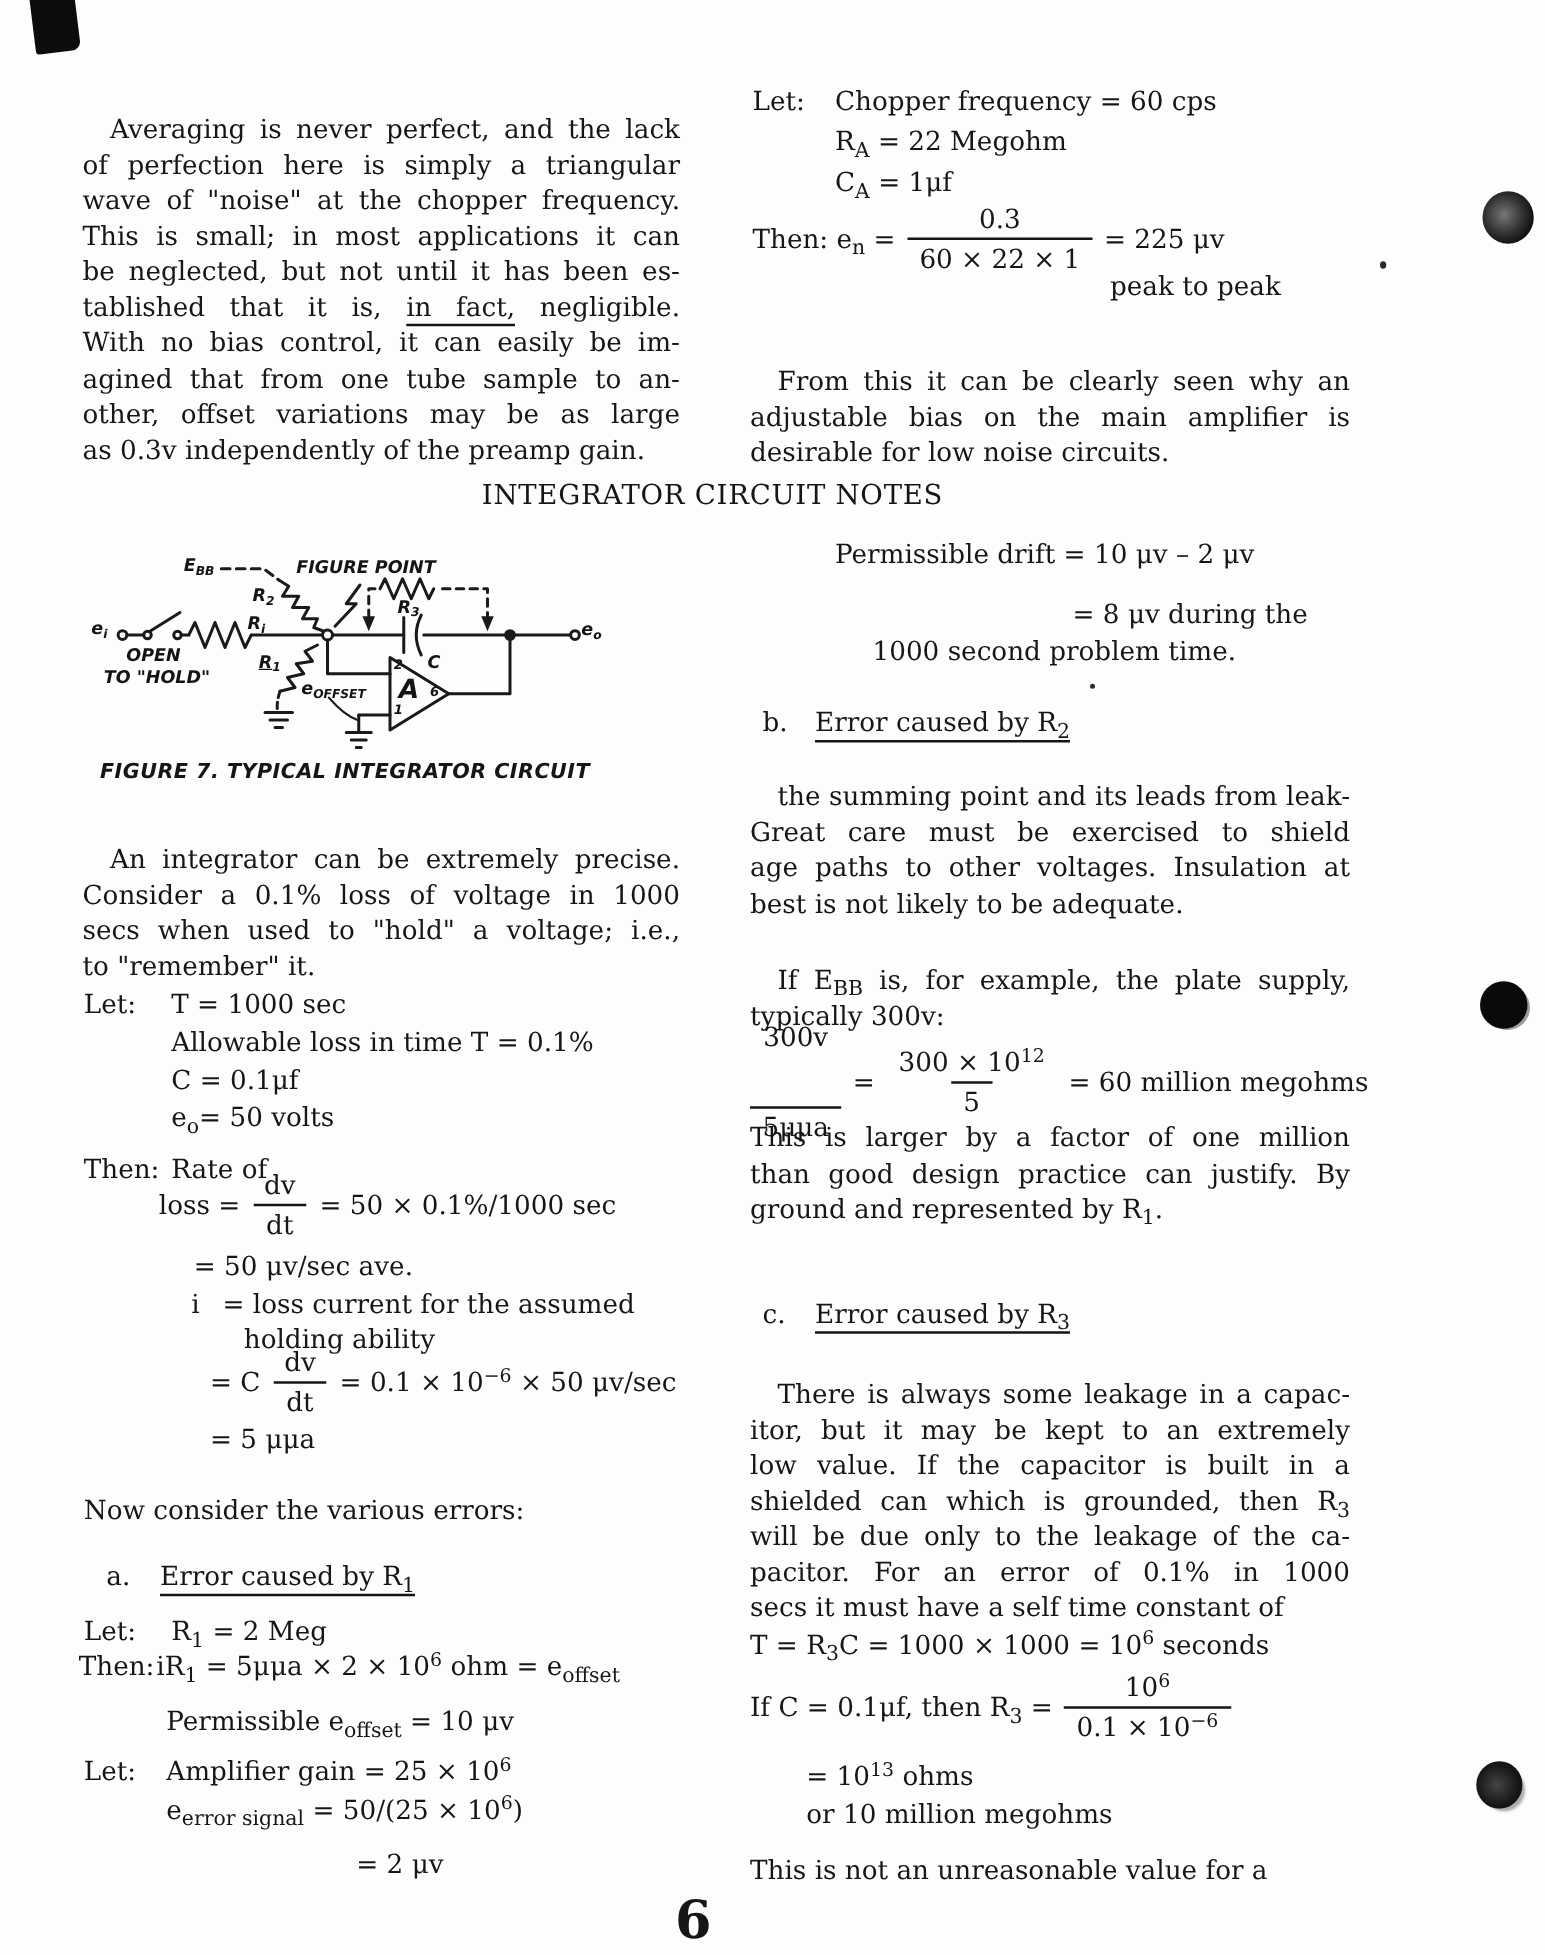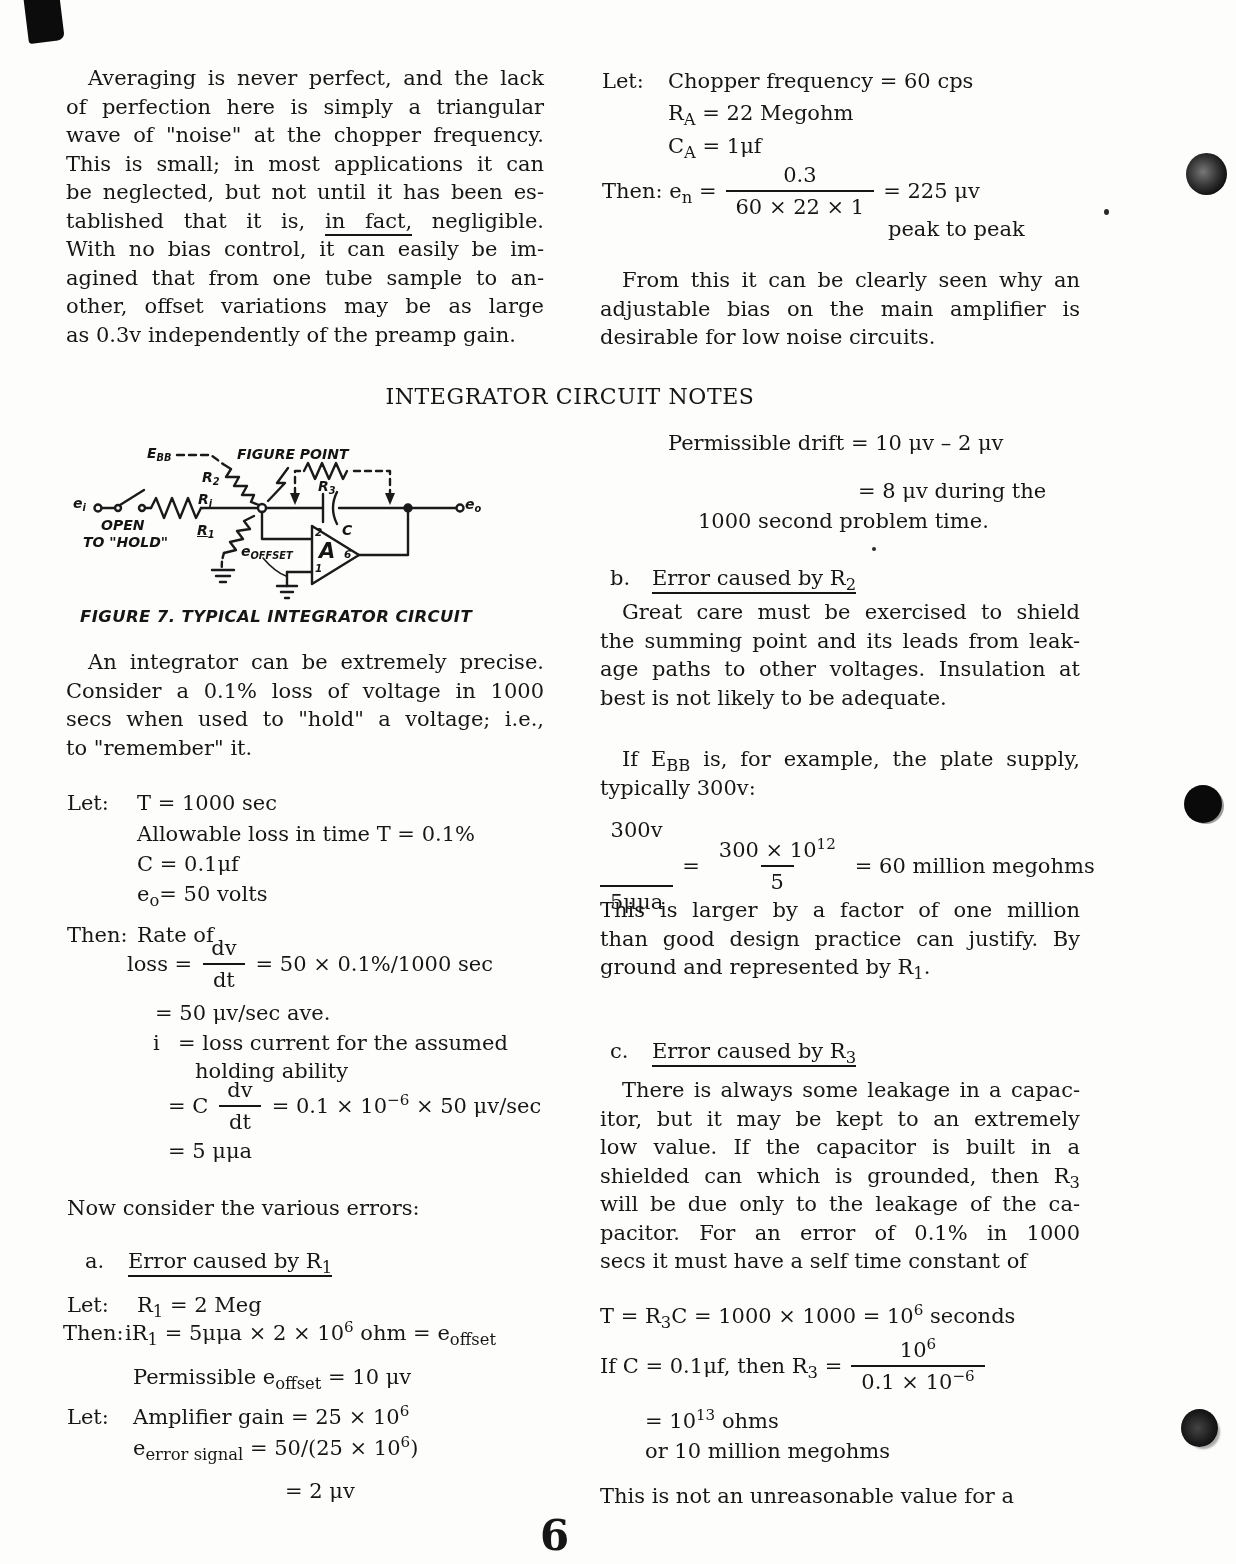--- a/index.html
+++ b/index.html
@@ -4,21 +4,21 @@
 <style>
   html,body{margin:0;padding:0;background:#e8e8e8;}
   .page{
     position:relative;width:1236px;height:1564px;margin:0 auto;
     background:#fdfdfc;color:#161616;overflow:hidden;
     font-family:"DejaVu Serif","Liberation Serif",serif;
   }
   .para{position:absolute;font-size:21px;line-height:28.5px;}
   .para .ln{text-align:justify;text-align-last:justify;}
   .para .ln:last-child{text-align-last:left;}
-  .para.indent .ln:first-child{text-indent:22px;}
+  .para.indent .ln:first-child{text-indent:22px;margin-top:25px;}
   .line{position:absolute;font-size:21px;white-space:nowrap;line-height:26px;}
   .frow{position:absolute;display:flex;align-items:center;font-size:21px;white-space:nowrap;}
   .frac{display:inline-flex;flex-direction:column;align-items:center;margin:0 9px;text-align:center;}
   .frac .fnum{padding:0 10px 3px;}
   .frac .fden{padding:3px 10px 0;border-top:2px solid #161616;}
   sub{font-size:78%;vertical-align:-0.32em;line-height:0;}
   sup{font-size:72%;vertical-align:0.5em;line-height:0;}
   .ul{border-bottom:2px solid #161616;padding-bottom:1px;}
   .heading{position:absolute;left:0;width:1140px;text-align:center;font-size:22px;letter-spacing:0.6px;}
   .pagenum{position:absolute;font-size:42px;font-weight:bold;line-height:1;}
@@ -141,21 +141,21 @@
         <polygon points="330,55 340,55 335,67"></polygon>
       </g>
     </svg>
     <div class="fig-label" style="left:92px;top:7px;">E<sub>BB</sub></div>
     <div class="fig-label" style="left:182px;top:8px;">FIGURE POINT</div>
     <div class="fig-label" style="left:147px;top:31px;">R<sub>2</sub></div>
     <div class="fig-label" style="left:143px;top:53px;">R<sub>i</sub></div>
     <div class="fig-label" style="left:18px;top:57px;">e<sub>i</sub></div>
     <div class="fig-label" style="left:46px;top:79px;">OPEN</div>
     <div class="fig-label" style="left:28px;top:96px;">TO "HOLD"</div>
-    <div class="fig-label" style="left:142px;top:84px;text-decoration:underline;">R<sub>1</sub></div>
+    <div class="fig-label" style="left:152px;top:84px;text-decoration:underline;">R<sub>1</sub></div>
     <div class="fig-label" style="left:186px;top:105px;">e<sub>OFFSET</sub></div>
     <div class="fig-label" style="left:263px;top:40px;">R<sub>3</sub></div>
     <div class="fig-label" style="left:287px;top:84px;">C</div>
     <div class="fig-label fig-big" style="left:264px;top:101px;">A</div>
     <div class="fig-label fig-pin" style="left:260px;top:88px;">2</div>
     <div class="fig-label fig-pin" style="left:289px;top:110px;">6</div>
     <div class="fig-label fig-pin" style="left:260px;top:124px;">1</div>
     <div class="fig-label" style="left:410px;top:58px;">e<sub>o</sub></div>
     <div class="fig-caption">FIGURE 7. TYPICAL INTEGRATOR CIRCUIT</div>
   </div>
@@ -211,22 +211,22 @@
   <div class="line" style="left:133px;top:1435px;">e<sub>error signal</sub> = 50/(25 × 10<sup>6</sup>)</div>
   <div class="line" style="left:285px;top:1478px;">= 2 μv</div>
 
   <div class="line" style="left:668px;top:430px;">Permissible drift = 10 μv – 2 μv</div>
   <div class="line" style="left:858px;top:478px;">= 8 μv during the</div>
   <div class="line" style="left:698px;top:508px;">1000 second problem time.</div>
 
   <div class="line" style="left:610px;top:565px;">b.</div>
   <div class="line ul" style="left:652px;top:565px;">Error caused by R<sub>2</sub></div>
   <div class="para indent" style="left:600px;top:598px;width:480px;">
+      <div class="ln">the summing point and its leads from leak-</div>
       <div class="ln">Great care must be exercised to shield</div>
-      <div class="ln">the summing point and its leads from leak-</div>
       <div class="ln">age paths to other voltages. Insulation at</div>
       <div class="ln">best is not likely to be adequate.</div>
     </div>
   <div class="para indent" style="left:600px;top:745px;width:480px;">
       <div class="ln">If E<sub>BB</sub> is, for example, the plate supply,</div>
       <div class="ln">typically 300v:</div>
     </div>
   <div class="frow" style="left:600px;top:818px;">
     <span class="frac" style="margin-left:0;gap:40px;">
       <span class="fnum">300v</span>

